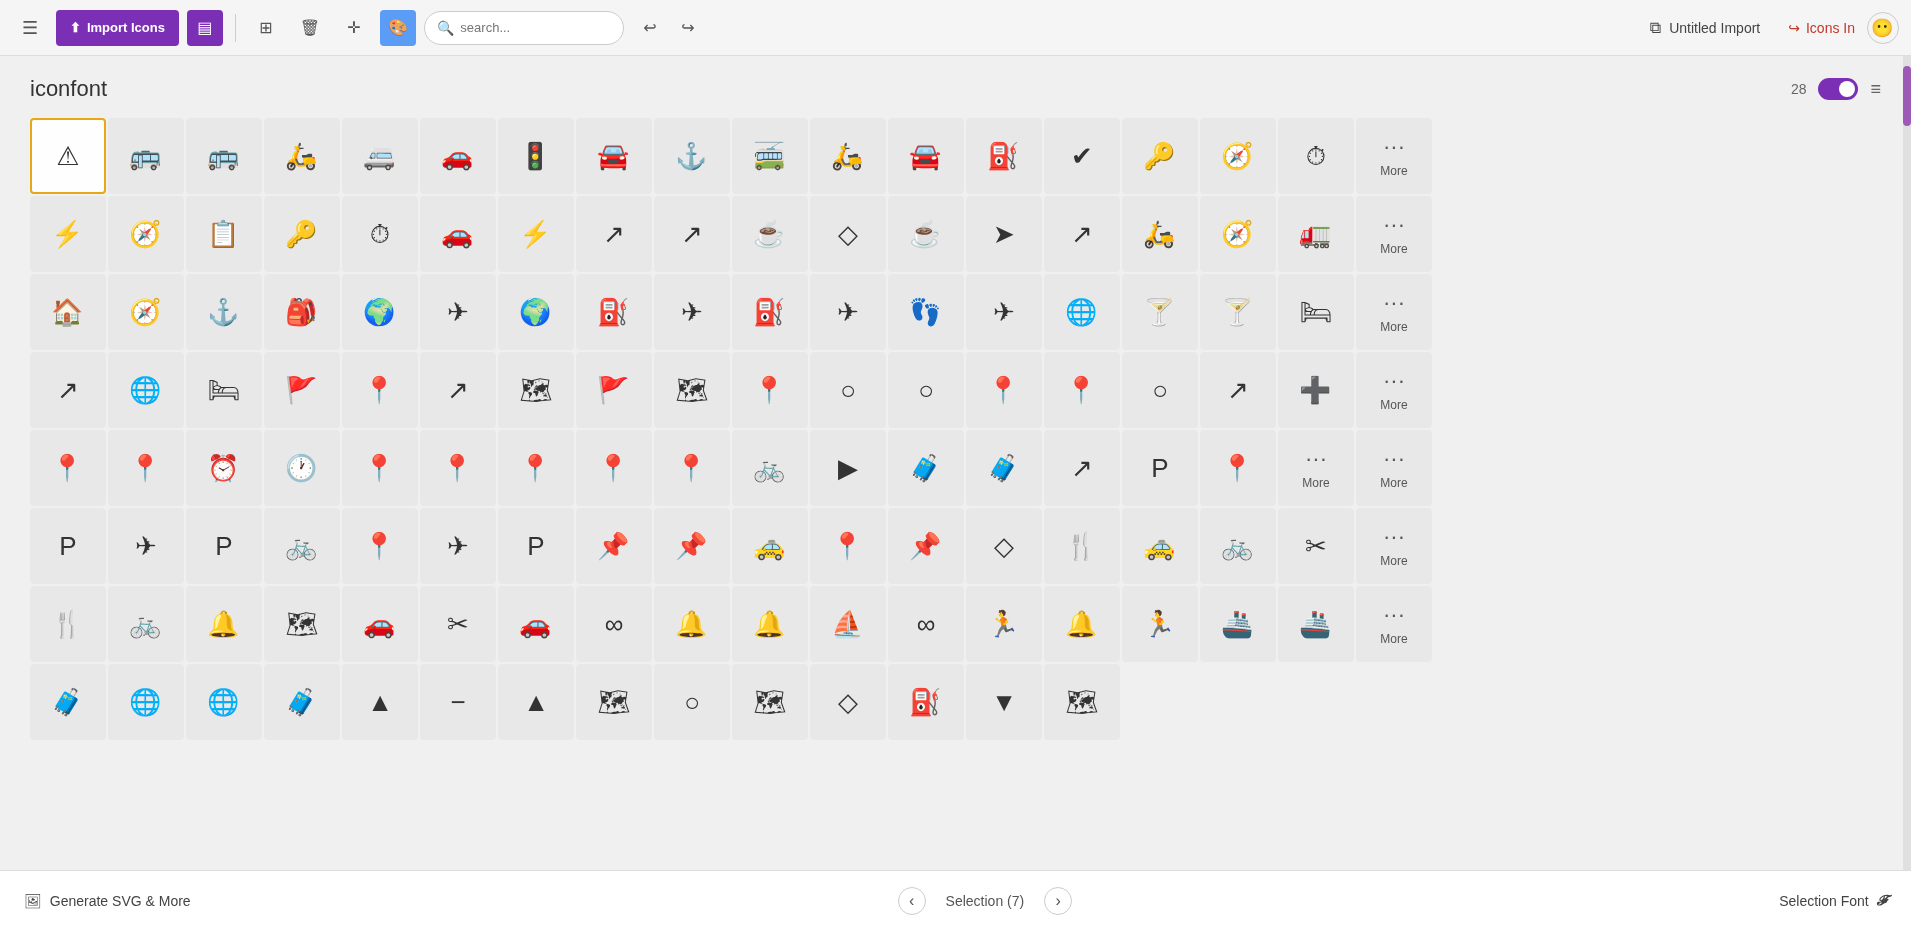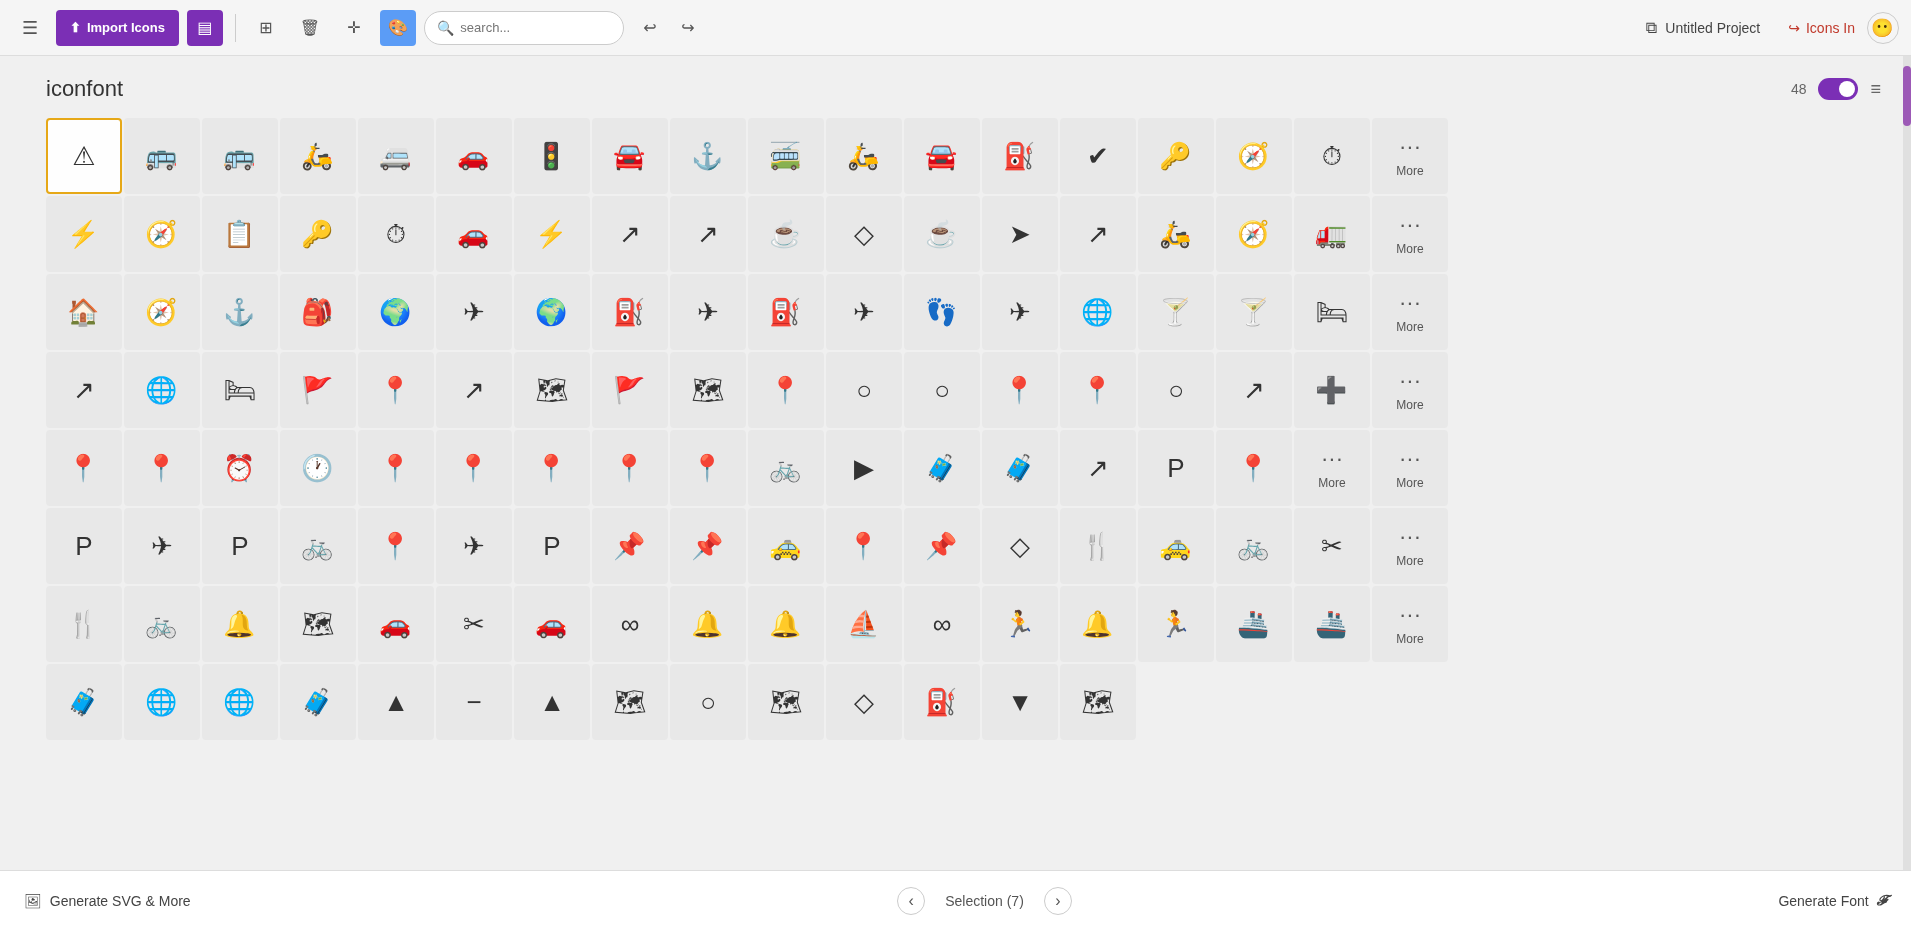--- a/index.html
+++ b/index.html
@@ -129,21 +129,20 @@
       font-size: 18px;
       color: #888;
       background: #f5f5f5;
     }
 
     
     #main-content {
       display: flex;
       flex-direction: column;
       padding: 20px 30px;
-      margin-left: 16px;
     }
 
     
     .grid-header {
       display: flex;
       align-items: center;
       margin-bottom: 16px;
     }
     .grid-title {
       font-size: 22px;
@@ -341,39 +340,39 @@
     </button>
     <button class="toolbar-icon-btn">
       <span>↪</span>
     </button>
   </div>
 
   <div class="spacer"></div>
 
   <div class="project-area">
     <span class="layers-icon">⧉</span>
-    <span style="cursor:pointer;">Untitled Project</span>
+    <span style="cursor:pointer;">Untitled Import</span>
   </div>
 
   <div class="signin-area">
     <button class="signin-btn">
       <span>↪</span>
       <span>Icons In</span>
     </button>
     <div class="avatar">
       <span>😶</span>
     </div>
   </div>
 </div>
 
 <div id="main-content">
 
   <div class="grid-header">
     <span class="grid-title">iconfont</span>
-    <span class="grid-count">48</span>
+    <span class="grid-count">28</span>
     <div class="toggle-switch"></div>
     <span class="grid-menu-icon">≡</span>
   </div>
 
   <div class="icon-grid" id="icon-grid">
 
   <div class="icon-cell selected">
         <span style="font-size: 26px;">⚠</span>
       </div>
       <div class="icon-cell">
@@ -830,16 +829,16 @@
     <span>Generate SVG &amp; More</span>
   </div>
 
   <div class="bottom-center">
     <div class="nav-arrow">‹</div>
     <span>Selection (7)</span>
     <div class="nav-arrow">›</div>
   </div>
 
   <div class="bottom-right">
-    <span>Generate Font</span>
+    <span>Selection Font</span>
     <span style="font-style:italic;font-weight:bold;">𝓕</span>
   </div>
 </div>
 
 </body></html>

